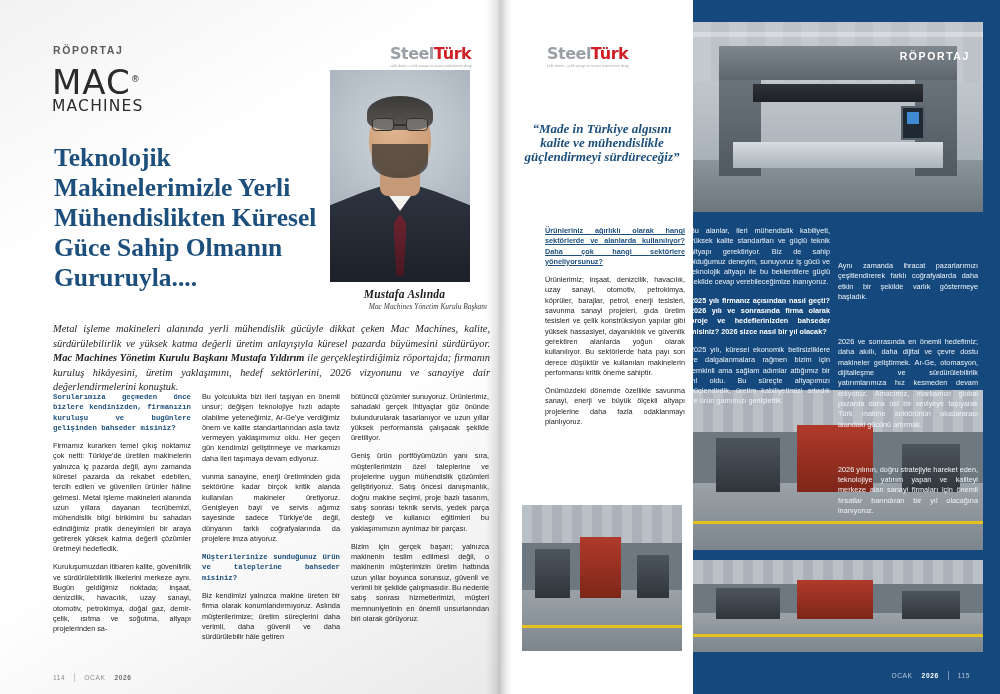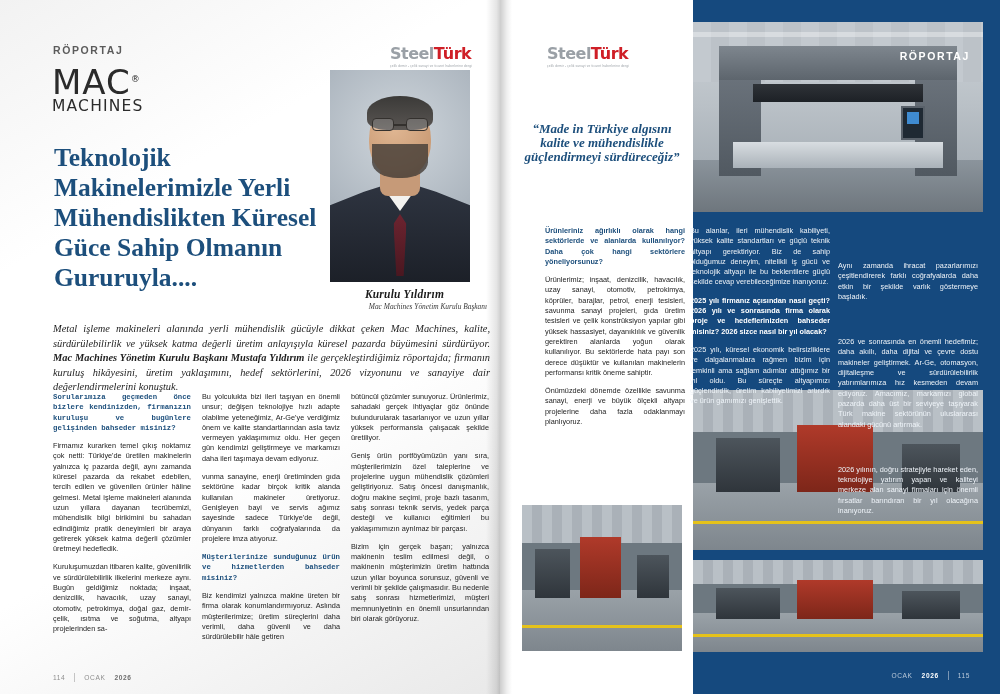--- a/index.html
+++ b/index.html
@@ -303,21 +303,21 @@
   .cols-right {
     position:absolute; left: 0; top: 0; width:500px; height:694px; z-index:3;
   }
   .rc {
     position:absolute; width: 140px;
   }
   .rc p { margin-bottom: 8px; text-align: justify; font-size:7.3px; line-height:10.3px; }
 
   .rc-1 { left: 45px; top: 226px; }
   .rc-1 p { color:#242424; }
-  .rc-1 p.q { color:#1d4f7c; font-weight:700; }
+  .rc-1 p.q { color:#1d4f7c; font-weight:700;text-decoration:underline; }
 
   .rc-2 { left: 190px; top: 226px; }
   .rc-2 p { color:#eef3f8; }
   .rc-2 p.q { color:#ffffff; font-weight:700; }
 
   .rc-3 { left: 338px; top: 226px; }
   .rc-3 p { color:#eef3f8;margin-top:35px; }
 
   
   .photo {
@@ -389,38 +389,38 @@
       <div class="beard"></div>
       <div class="hair"></div>
       <div class="glasses">
           <i class="l"></i>
           <i class="r"></i>
           <b></b>
         </div>
     </div>
 
     <div class="caption">
-      <div class="name">Kurulu Yıldırım</div>
+      <div class="name">Mustafa Aslında</div>
       <div class="role">Mac Machines Yönetim Kurulu Başkanı</div>
     </div>
 
     <div class="intro">
       <span>Metal işleme makineleri alanında yerli mühendislik gücüyle dikkat çeken Mac Machines, kalite, sürdürülebilirlik ve yüksek katma değerli üretim anlayışıyla küresel pazarda büyümesini sürdürüyor. </span><b>Mac Machines Yönetim Kurulu Başkanı Mustafa Yıldırım</b><span> ile gerçekleştirdiğimiz röportajda; firmanın kuruluş hikâyesini, üretim yaklaşımını, hedef sektörlerini, 2026 vizyonunu ve sanayiye dair değerlendirmelerini konuştuk.</span>
     </div>
 
     <div class="cols-left">
       <div class="col">
         <p class="q">Sorularımıza geçmeden önce bizlere kendinizden, firmanızın kuruluşu ve bugünlere gelişinden bahseder misiniz?</p>
         <p>Firmamız kurarken temel çıkış noktamız çok netti: Türkiye'de üretilen makinelerin yalnızca iç pazarda değil, aynı zamanda küresel pazarda da rekabet edebilen, tercih edilen ve güvenilen ürünler hâline gelmesi. Metal işleme makineleri alanında uzun yıllara dayanan tecrübemizi, mühendislik bilgi birikimini bu sahadan edindiğimiz pratik deneyimleri bir araya getirerek yüksek katma değerli çözümler üretmeyi hedefledik.</p>
         <p>Kuruluşumuzdan itibaren kalite, güvenilirlik ve sürdürülebilirlik ilkelerini merkeze aynı. Bugün geldiğimiz noktada; inşaat, denizcilik, havacılık, uzay sanayi, otomotiv, petrokimya, doğal gaz, demir-çelik, ısıtma ve soğutma, altyapı projelerinden sa-</p>
       </div>
       <div class="col">
         <p>Bu yolculukta bizi ileri taşıyan en önemli unsur; değişen teknolojiye hızlı adapte olabilme yeteneğimiz, Ar-Ge'ye verdiğimiz önem ve kalite standartlarından asla taviz vermeyen yaklaşımımız oldu. Her geçen gün kendimizi geliştirmeye ve markamızı daha ileri taşımaya devam ediyoruz.</p>
         <p>vunma sanayine, enerji üretiminden gıda sektörüne kadar birçok kritik alanda kullanılan makineler üretiyoruz. Genişleyen bayi ve servis ağımız sayesinde sadece Türkiye'de değil, dünyanın farklı coğrafyalarında da projelere imza atıyoruz.</p>
-        <p class="q">Müşterilerinize sunduğunuz ürün ve hizmetlerden bahseder misiniz?</p>
+        <p class="q">Müşterilerinize sunduğunuz ürün ve taleplerine bahseder misiniz?</p>
         <p>Biz kendimizi yalnızca makine üreten bir firma olarak konumlandırmıyoruz. Aslında müşterilerimize; üretim süreçlerini daha verimli, daha güvenli ve daha sürdürülebilir hâle getiren</p>
       </div>
       <div class="col">
         <p>bütüncül çözümler sunuyoruz. Ürünlerimiz, sahadaki gerçek ihtiyaçlar göz önünde bulundurularak tasarlanıyor ve uzun yıllar yüksek performansla çalışacak şekilde üretiliyor.</p>
         <p>Geniş ürün portföyümüzün yanı sıra, müşterilerimizin özel taleplerine ve projelerine uygun mühendislik çözümleri geliştiriyoruz. Satış öncesi danışmanlık, doğru makine seçimi, proje bazlı tasarım, satış sonrası teknik servis, yedek parça desteği ve kullanıcı eğitimleri bu yaklaşımımızın ayrılmaz bir parçası.</p>
         <p>Bizim için gerçek başarı; yalnızca makinenin teslim edilmesi değil, o makinenin müşterimizin üretim hattında uzun yıllar boyunca sorunsuz, güvenli ve verimli bir şekilde çalışmasıdır. Bu nedenle satış sonrası hizmetlerimizi, müşteri memnuniyetinin en önemli unsurlarından biri olarak görüyoruz.</p>
       </div>
     </div>
 
     <div class="footer-left">
@@ -458,21 +458,21 @@
 
     <div class="pullquote">“Made in Türkiye algısını kalite ve mühendislikle güçlendirmeyi sürdüreceğiz”</div>
 
     <div class="cols-right">
       <div class="rc rc-1">
         <p class="q">Ürünleriniz ağırlıklı olarak hangi sektörlerde ve alanlarda kullanılıyor? Daha çok hangi sektörlere yöneliyorsunuz?</p>
         <p>Ürünlerimiz; inşaat, denizcilik, havacılık, uzay sanayi, otomotiv, petrokimya, köprüler, barajlar, petrol, enerji tesisleri, savunma sanayi projeleri, gıda üretim tesisleri ve çelik konstrüksiyon yapılar gibi yüksek hassasiyet, dayanıklılık ve güvenlik gerektiren alanlarda yoğun olarak kullanılıyor. Bu sektörlerde hata payı son derece düşüktür ve kullanılan makinelerin performansı kritik öneme sahiptir.</p>
         <p>Önümüzdeki dönemde özellikle savunma sanayi, enerji ve büyük ölçekli altyapı projelerine daha fazla odaklanmayı planlıyoruz.</p>
       </div>
       <div class="rc rc-2">
-        <p>Bu alanlar, ileri mühendislik kabiliyeti, yüksek kalite standartları ve güçlü teknik altyapı gerektiriyor. Biz de sahip olduğumuz deneyim, nitelikli iş gücü ve teknolojik altyapı ile bu beklentilere güçlü şekilde cevap verebileceğimize inanıyoruz.</p>
+        <p>Bu alanlar, ileri mühendislik kabiliyeti, yüksek kalite standartları ve güçlü teknik altyapı gerektiriyor. Biz de sahip olduğumuz deneyim, sunuyoruz iş gücü ve teknolojik altyapı ile bu beklentilere güçlü şekilde cevap verebileceğimize inanıyoruz.</p>
         <p class="q">2025 yılı firmanız açısından nasıl geçti? 2026 yılı ve sonrasında firma olarak proje ve hedeflerinizden bahseder misiniz? 2026 sizce nasıl bir yıl olacak?</p>
         <p>2025 yılı, küresel ekonomik belirsizliklere ve dalgalanmalara rağmen bizim için temkinli ama sağlam adımlar attığımız bir yıl oldu. Bu süreçte altyapımızı güçlendirdik, üretim kabiliyetimizi artırdık ve ürün gamımızı genişlettik.</p>
       </div>
       <div class="rc rc-3">
         <p>Aynı zamanda ihracat pazarlarımızı çeşitlendirerek farklı coğrafyalarda daha etkin bir şekilde varlık göstermeye başladık.</p>
         <p>2026 ve sonrasında en önemli hedefimiz; daha akıllı, daha dijital ve çevre dostu makineler geliştirmek. Ar-Ge, otomasyon, dijitalleşme ve sürdürülebilirlik yatırımlarımıza hız kesmeden devam ediyoruz. Amacımız, markamızı global pazarda daha üst bir seviyeye taşıyarak Türk makine sektörünün uluslararası alandaki gücünü artırmak.</p>
         <p>2026 yılının, doğru stratejiyle hareket eden, teknolojiye yatırım yapan ve kaliteyi merkeze alan sanayi firmaları için önemli fırsatlar barındıran bir yıl olacağına inanıyoruz.</p>
       </div>
     </div>
 

